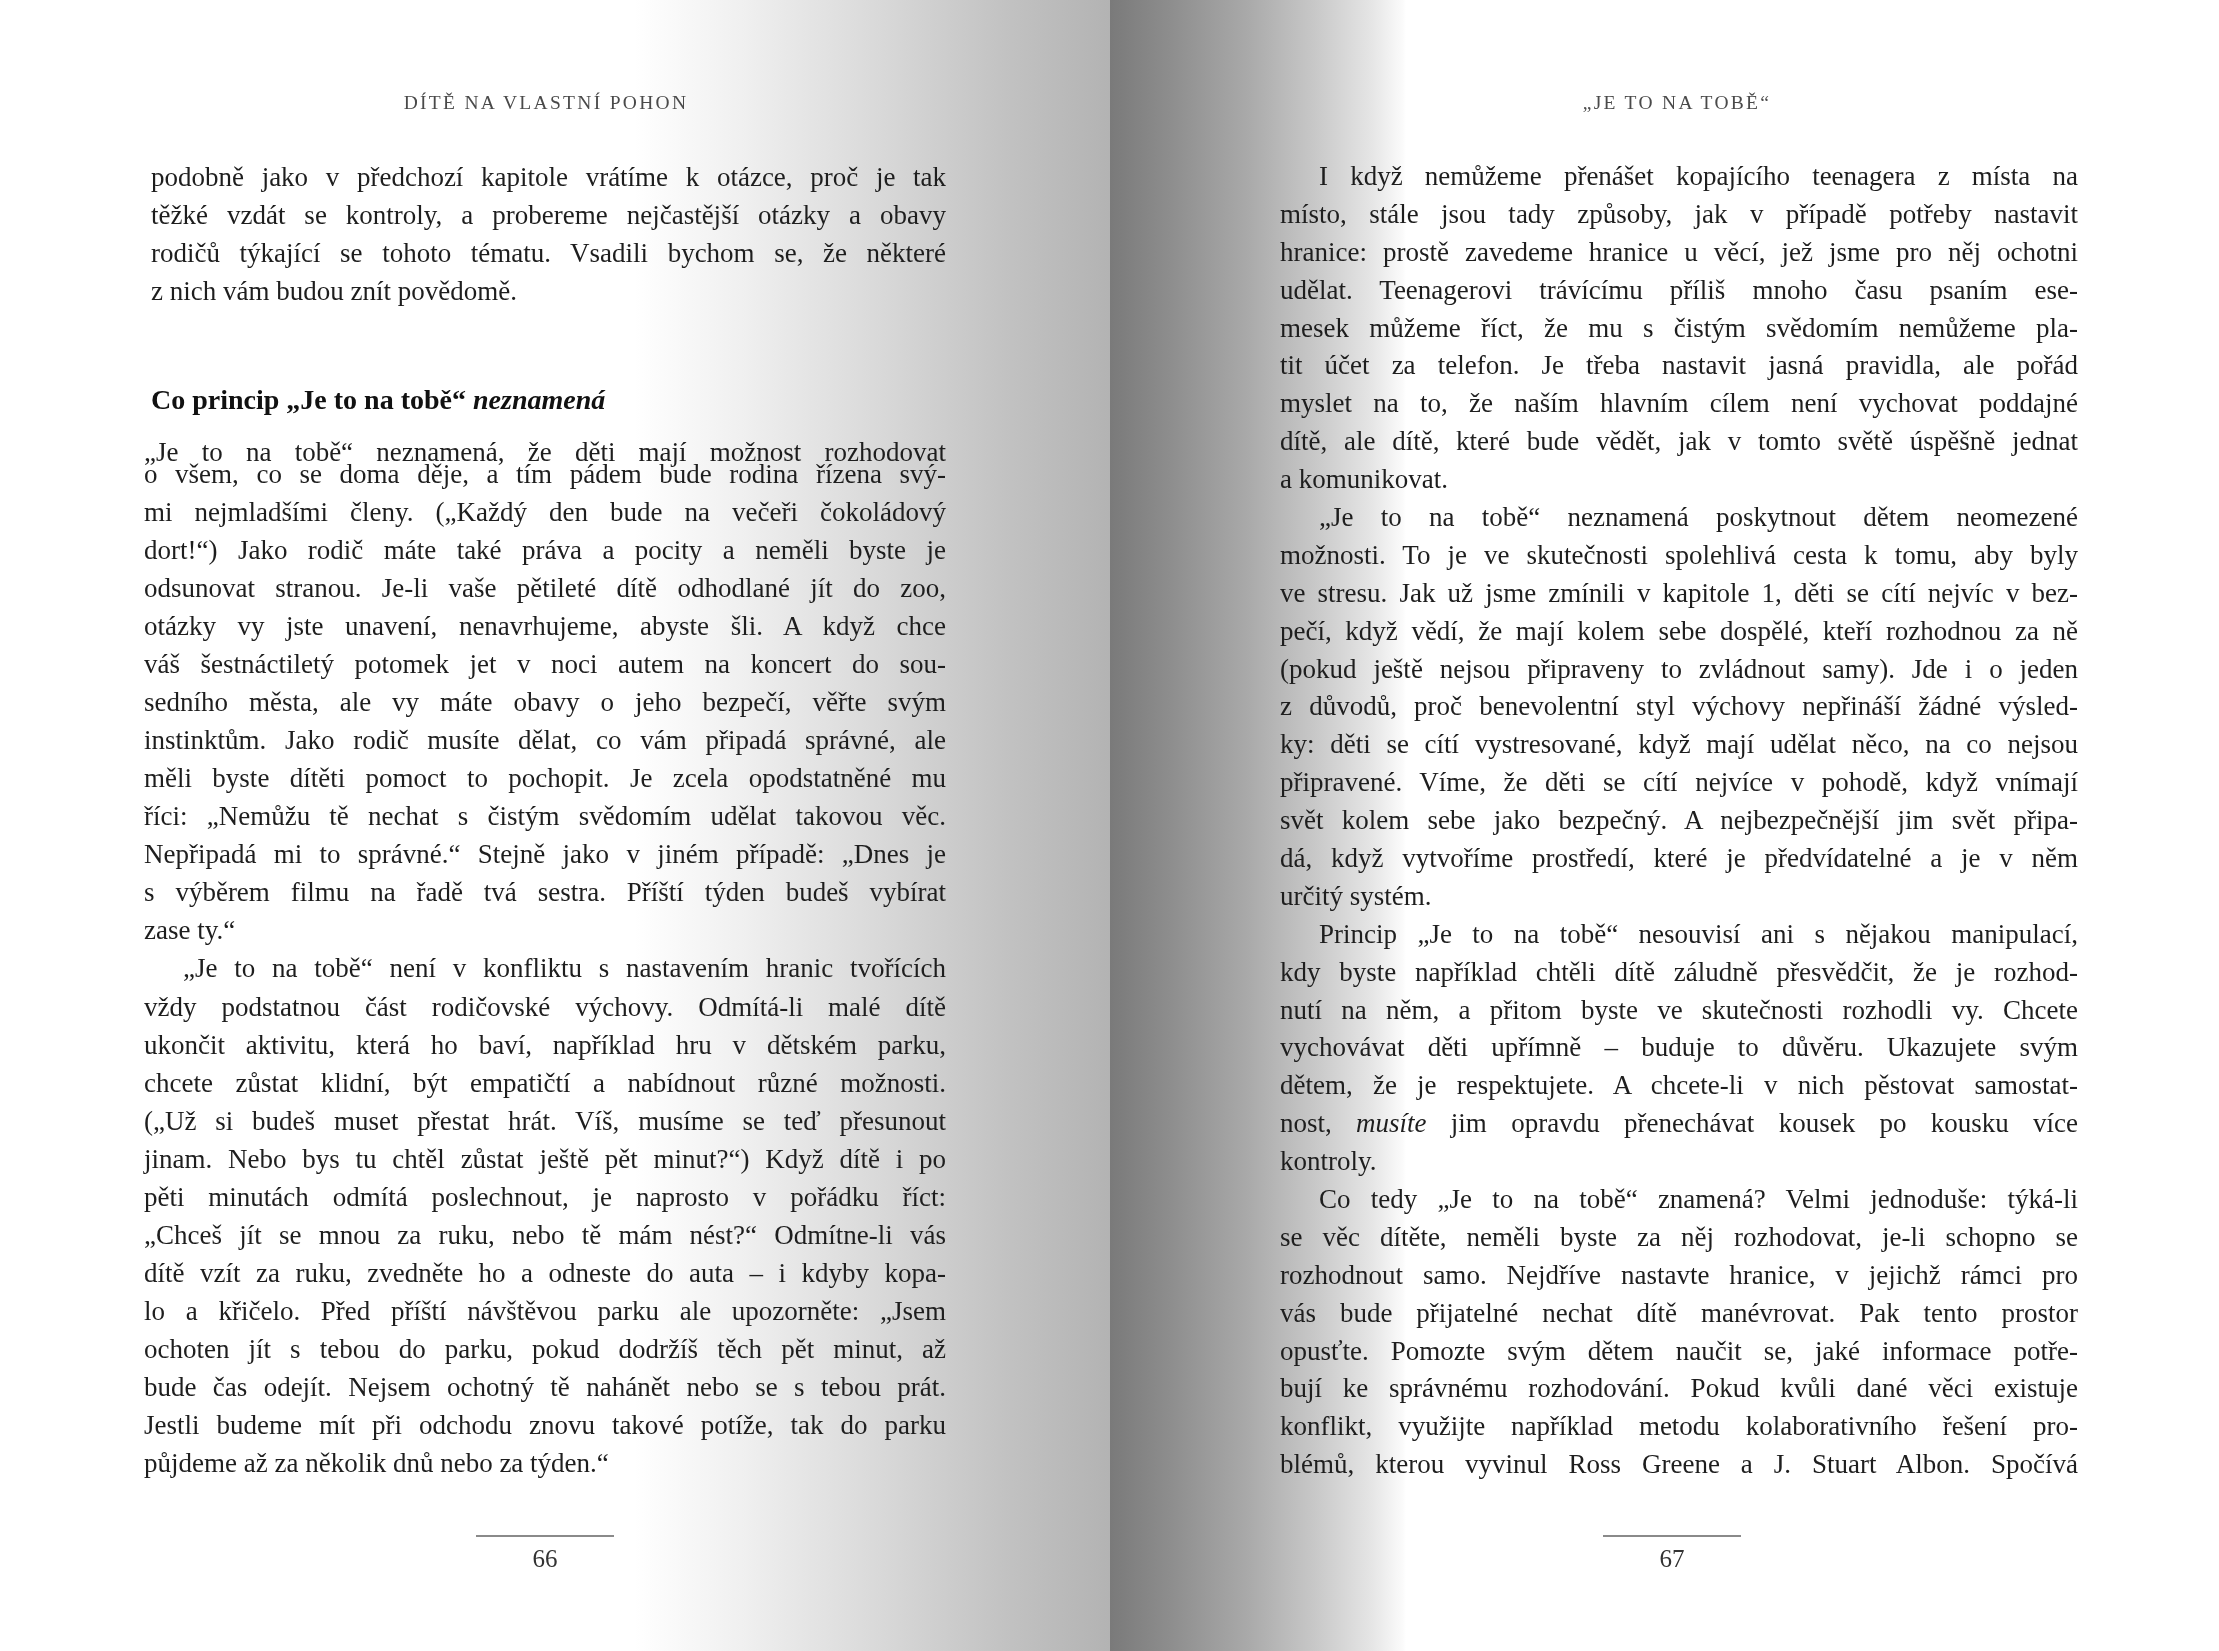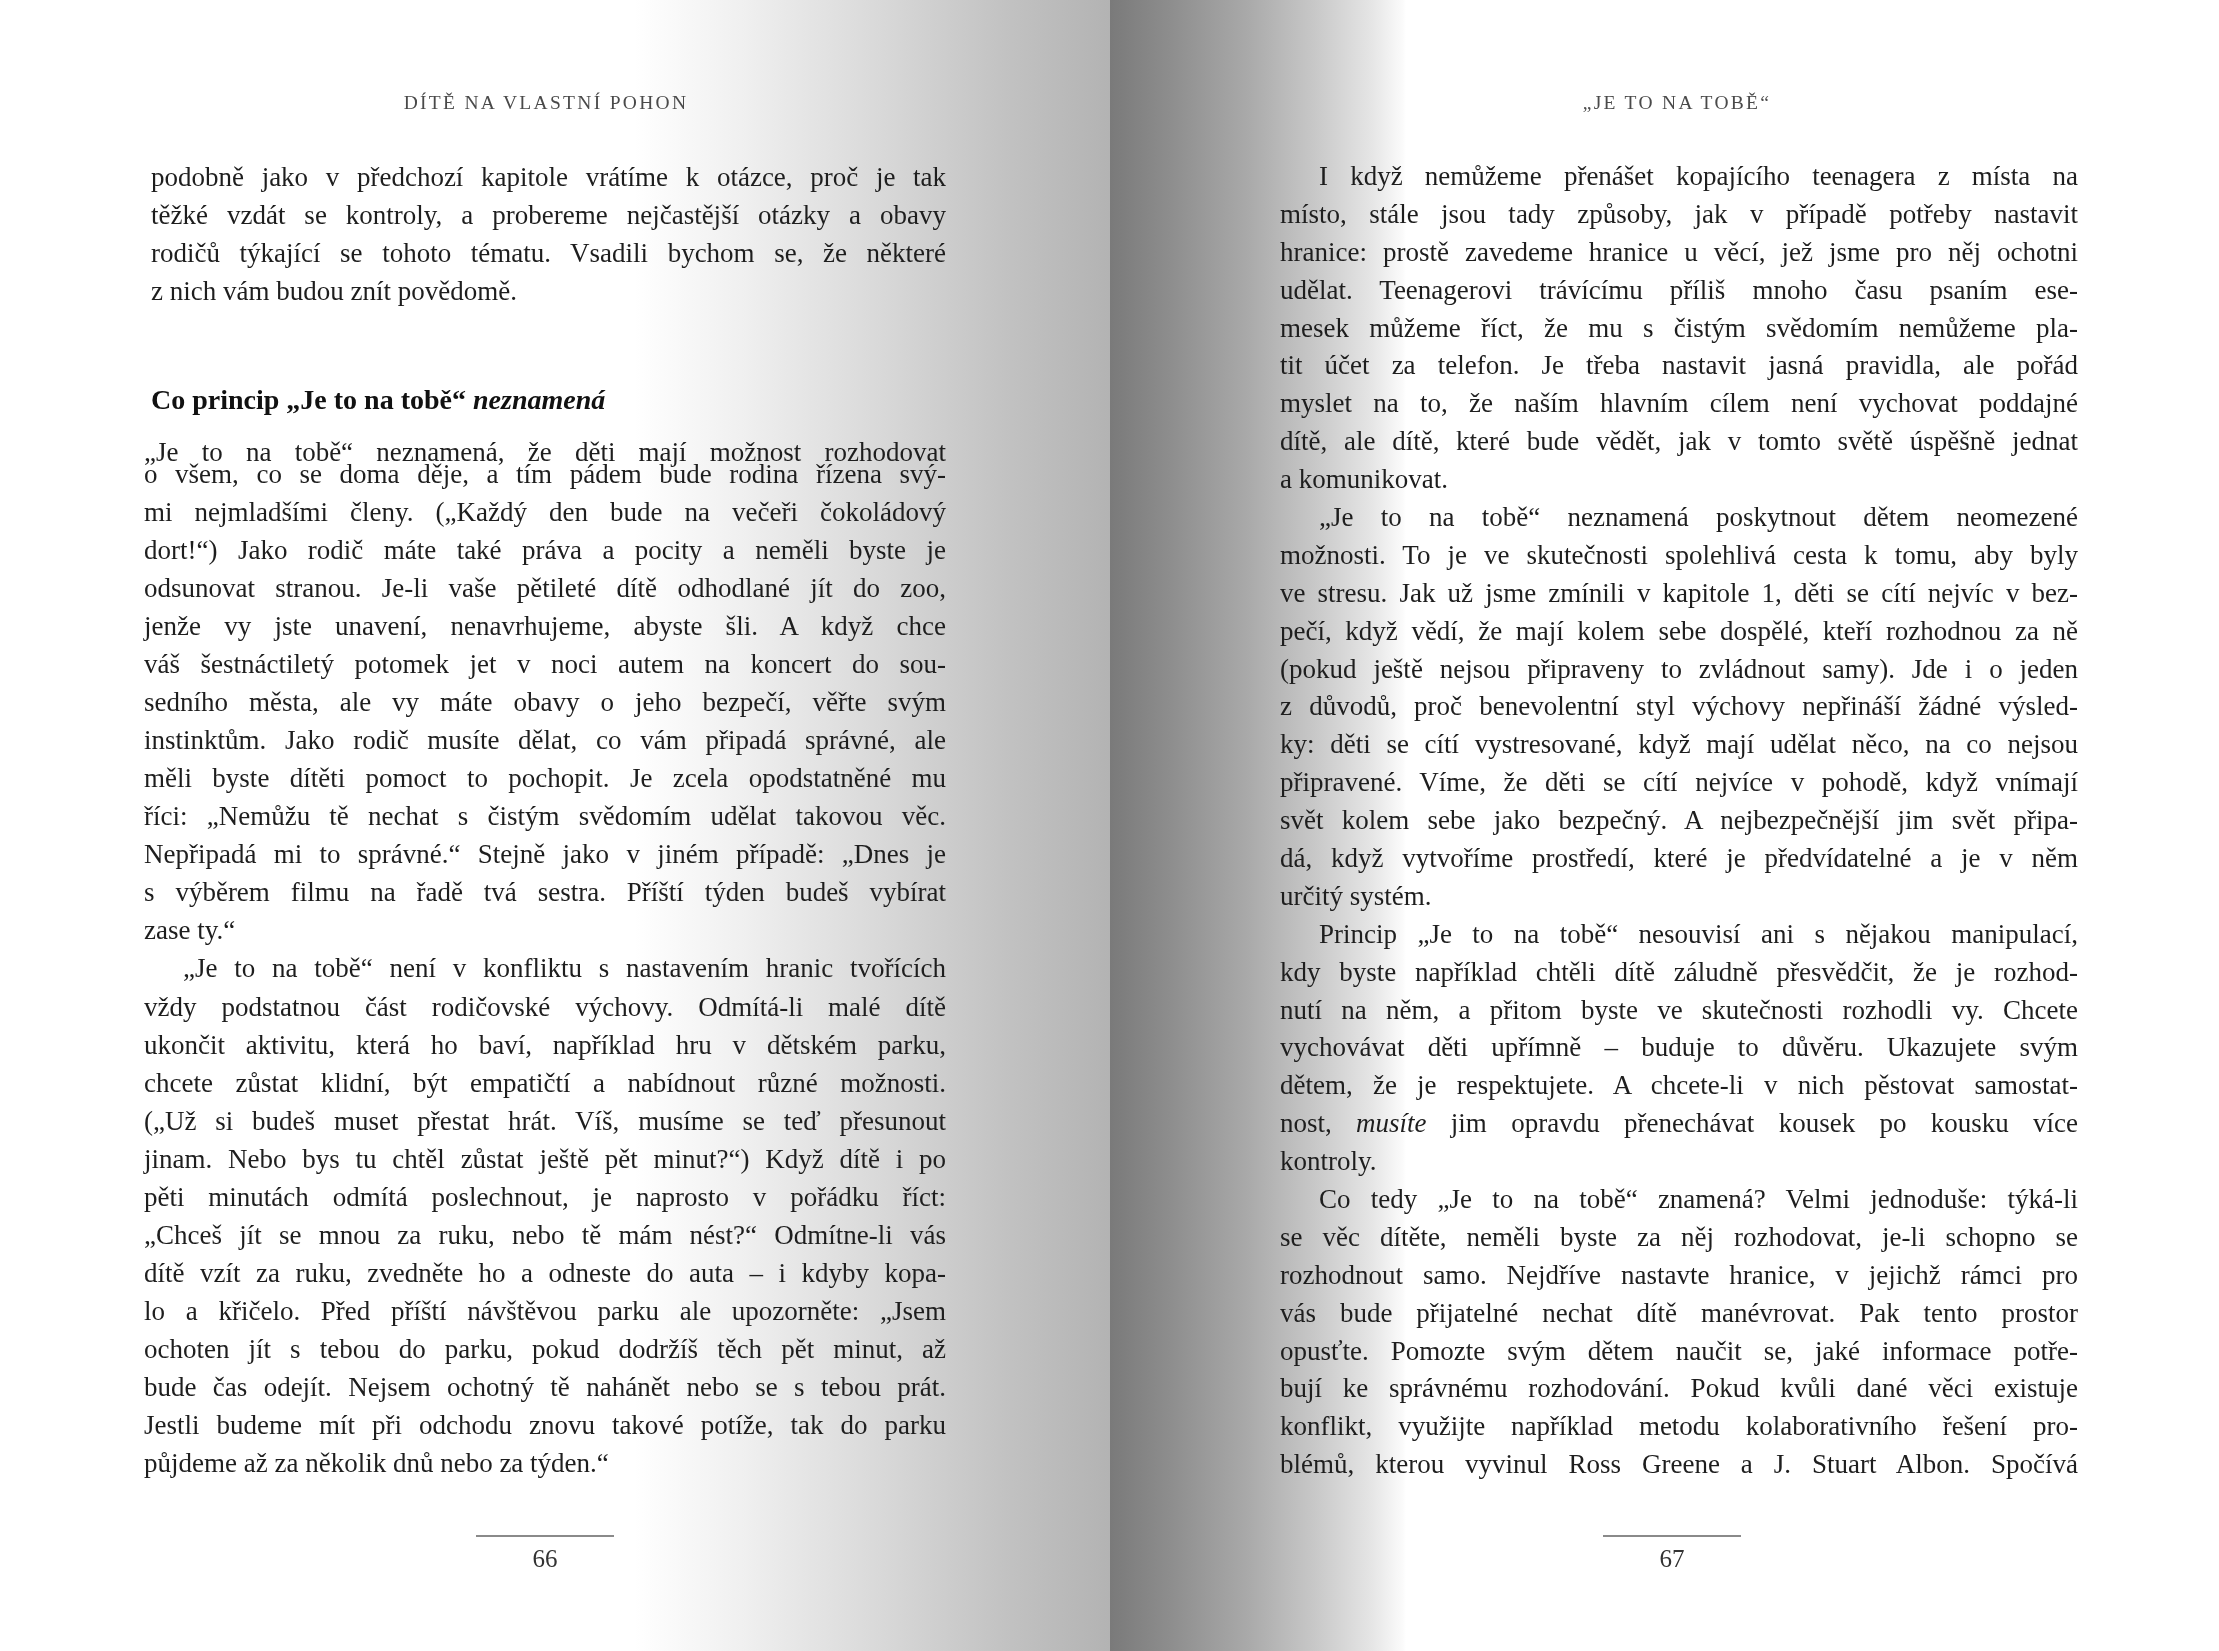--- a/index.html
+++ b/index.html
@@ -41,21 +41,21 @@
     </div>
 
     <div class="heading" style="left:151px; top:381px;"><span>Co princip „Je to na tobě“ </span><em>neznamená</em></div>
 
     <div class="text" id="left-body" style="left:144px; top:417px; width:802px; height:1073px;">
         <div class="line" style="top: 16px; width: 802px;">„Je to na tobě“ neznamená, že děti mají možnost rozhodovat</div>
         <div class="line" style="top: 38px; width: 802px;">o všem, co se doma děje, a tím pádem bude rodina řízena svý-</div>
         <div class="line" style="top: 76px; width: 802px;">mi nejmladšími členy. („Každý den bude na večeři čokoládový</div>
         <div class="line" style="top: 114px; width: 802px;">dort!“) Jako rodič máte také práva a pocity a neměli byste je</div>
         <div class="line" style="top: 152px; width: 802px;">odsunovat stranou. Je-li vaše pětileté dítě odhodlané jít do zoo,</div>
-        <div class="line" style="top: 190px; width: 802px;">jenže vy jste unavení, nenavrhujeme, abyste šli. A když chce</div>
+        <div class="line" style="top: 190px; width: 802px;">otázky vy jste unavení, nenavrhujeme, abyste šli. A když chce</div>
         <div class="line" style="top: 228px; width: 802px;">váš šestnáctiletý potomek jet v noci autem na koncert do sou-</div>
         <div class="line" style="top: 266px; width: 802px;">sedního města, ale vy máte obavy o jeho bezpečí, věřte svým</div>
         <div class="line" style="top: 304px; width: 802px;">instinktům. Jako rodič musíte dělat, co vám připadá správné, ale</div>
         <div class="line" style="top: 342px; width: 802px;">měli byste dítěti pomoct to pochopit. Je zcela opodstatněné mu</div>
         <div class="line" style="top: 380px; width: 802px;">říci: „Nemůžu tě nechat s čistým svědomím udělat takovou věc.</div>
         <div class="line" style="top: 418px; width: 802px;">Nepřipadá mi to správné.“ Stejně jako v jiném případě: „Dnes je</div>
         <div class="line" style="top: 456px; width: 802px;">s výběrem filmu na řadě tvá sestra. Příští týden budeš vybírat</div>
         <div class="line last" style="top: 494px; width: 802px;">zase ty.“</div>
         <div class="line indent" style="top: 532px; width: 802px;">„Je to na tobě“ není v konfliktu s nastavením hranic tvořících</div>
         <div class="line" style="top: 571px; width: 802px;">vždy podstatnou část rodičovské výchovy. Odmítá-li malé dítě</div>

